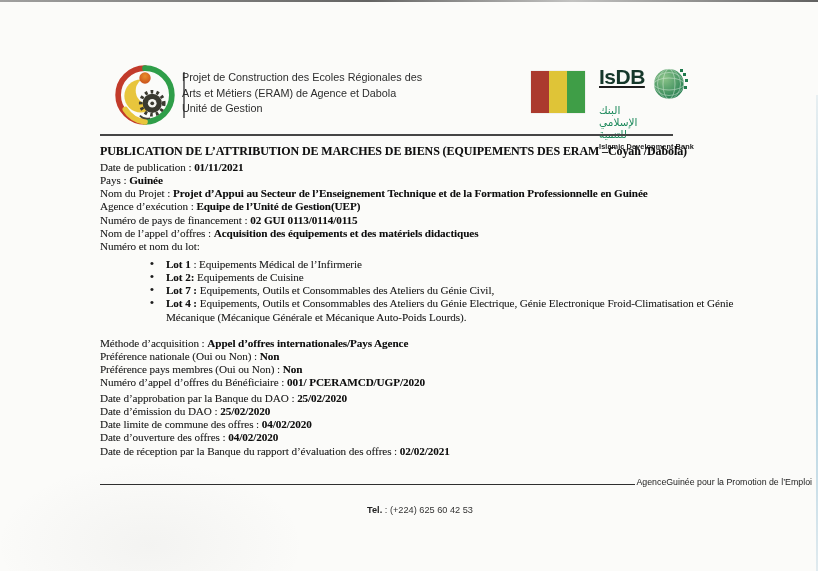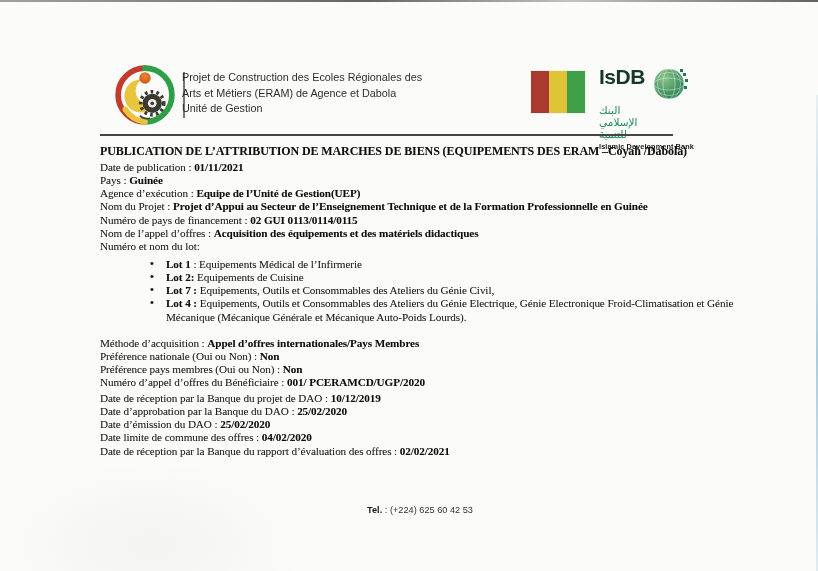--- a/index.html
+++ b/index.html
@@ -15,21 +15,21 @@
     background:linear-gradient(180deg,rgba(120,170,200,.15),rgba(70,150,190,.45) 55%,rgba(120,170,200,.2));}
   
   .eram-logo{position:absolute;left:114px;top:64px;}
   .hdr-sep{position:absolute;left:183px;top:72px;width:2px;height:46px;background:#4a4a4a;opacity:.75;}
   .org{position:absolute;left:182px;top:70px;font-family:"Liberation Sans","DejaVu Sans",sans-serif;
        font-size:10.8px;line-height:15.6px;color:#2e2e2e;}
   .flag{position:absolute;left:531px;top:71px;width:54px;height:42px;display:flex;box-shadow:0 0 1px rgba(0,0,0,.25);}
   .flag>div{flex:1;}
   .flag .r{background:var(--flag-red);} .flag .y{background:var(--flag-yellow);} .flag .g{background:var(--flag-green);}
   .isdb{position:absolute;left:599px;top:66px;width:140px;font-family:"Liberation Sans","DejaVu Sans",sans-serif;}
-  .isdb-top{display:flex;align-items:flex-start;gap:5px;}
+  .isdb-top{display:flex;align-items:flex-start;gap:5px;text-decoration:underline;}
   .isdb-acronym{font-weight:bold;font-size:21px;line-height:21px;color:var(--isdb-dark);letter-spacing:-0.5px;}
   .isdb-arabic{font-size:10.5px;line-height:12px;color:var(--isdb-green);margin-top:1px;direction:rtl;text-align:left;width:62px;}
   .isdb-en{font-size:7.3px;font-weight:bold;color:#1b1b1b;margin-top:2px;letter-spacing:.1px;}
   
   .serif{letter-spacing:-0.1px;text-shadow:0 0 .5px rgba(40,40,40,.30);}
   .rule-top{position:absolute;left:100px;top:134px;width:573px;height:2px;background:#454545;filter:blur(.3px);}
   .title{position:absolute;left:100px;top:144px;width:700px;font-weight:bold;font-size:12px;white-space:nowrap;color:#111;}
   .block{position:absolute;line-height:13.15px;font-size:11.2px;}
   .b{font-weight:bold;color:#0f0f0f;}
   #block-info{left:100px;top:161px;width:650px;}
@@ -120,46 +120,50 @@
     <div class="isdb-arabic">البنك الإسلامي للتنمية</div>
     <div class="isdb-en">Islamic Development Bank</div>
   </div>
 
   <div class="rule-top"></div>
   <div class="title serif">PUBLICATION DE L’ATTRIBUTION DE MARCHES DE BIENS (EQUIPEMENTS DES ERAM –Coyah /Dabola)</div>
 
   <div class="block serif" id="block-info">
     <div><span>Date de publication :</span> <span class="b">01/11/2021</span></div>
     <div><span>Pays :</span> <span class="b">Guinée</span></div>
+    <div><span>Nom du Projet :</span> <span class="b">Projet d’Appui au Secteur de l’Enseignement Technique et de la Formation Professionnelle en Guinée</span></div>
     <div><span>Agence d’exécution :</span> <span class="b">Equipe de l’Unité de Gestion(UEP)</span></div>
-    <div><span>Nom du Projet :</span> <span class="b">Projet d’Appui au Secteur de l’Enseignement Technique et de la Formation Professionnelle en Guinée</span></div>
     <div><span>Numéro de pays de financement :</span> <span class="b">02 GUI 0113/0114/0115</span></div>
     <div><span>Nom de l’appel d’offres :</span> <span class="b">Acquisition des équipements et des matériels didactiques</span></div>
     <div>Numéro et nom du lot:</div>
   </div>
 
   <ul class="block serif" id="lot-list">
     <li><span class="blt">•</span><span class="b">Lot 1</span> <span>: Equipements Médical de l’Infirmerie</span></li>
     <li><span class="blt">•</span><span class="b">Lot 2:</span> <span>Equipements de Cuisine</span></li>
     <li><span class="blt">•</span><span class="b">Lot 7 :</span> <span>Equipements, Outils et Consommables des Ateliers du Génie Civil,</span></li>
     <li><span class="blt">•</span><span class="b">Lot 4 :</span> <span>Equipements, Outils et Consommables des Ateliers du Génie Electrique, Génie Electronique Froid-Climatisation et Génie Mécanique (Mécanique Générale et Mécanique Auto-Poids Lourds).</span></li>
   </ul>
 
   <div class="block serif" id="block-proc">
-    <div><span>Méthode d’acquisition :</span> <span class="b">Appel d’offres internationales/Pays Membres</span></div>
+    <div><span>Méthode d’acquisition :</span> <span class="b">Appel d’offres internationales/Pays Agence</span></div>
     <div><span>Préférence nationale (Oui ou Non) :</span> <span class="b">Non</span></div>
     <div><span>Préférence pays membres (Oui ou Non) :</span> <span class="b">Non</span></div>
     <div><span>Numéro d’appel d’offres du Bénéficiaire :</span> <span class="b">001/ PCERAMCD/UGP/2020</span></div>
   </div>
 
   <div class="block serif" id="block-dates">
-    <div><span>Date de réception par la Banque du projet de DAO :</span> <span class="b">10/12/2019</span></div>
     <div><span>Date d’approbation par la Banque du DAO :</span> <span class="b">25/02/2020</span></div>
     <div><span>Date d’émission du DAO :</span> <span class="b">25/02/2020</span></div>
     <div><span>Date limite de commune des offres :</span> <span class="b">04/02/2020</span></div>
+    <div><span>Date d’ouverture des offres :</span> <span class="b">04/02/2020</span></div>
     <div><span>Date de réception par la Banque du rapport d’évaluation des offres :</span> <span class="b">02/02/2021</span></div>
   </div>
 
+  <div class="footer-row">
+    <span class="footer-line"></span>
+    <span class="agency">AgenceGuinée pour la Promotion de l’Emploi</span>
+  </div>
   <div class="tel">
     <span class="b">Tel.</span> <span>: (+224) 625 60 42 53</span>
   </div>
 
 </div>
 
 </body></html>

